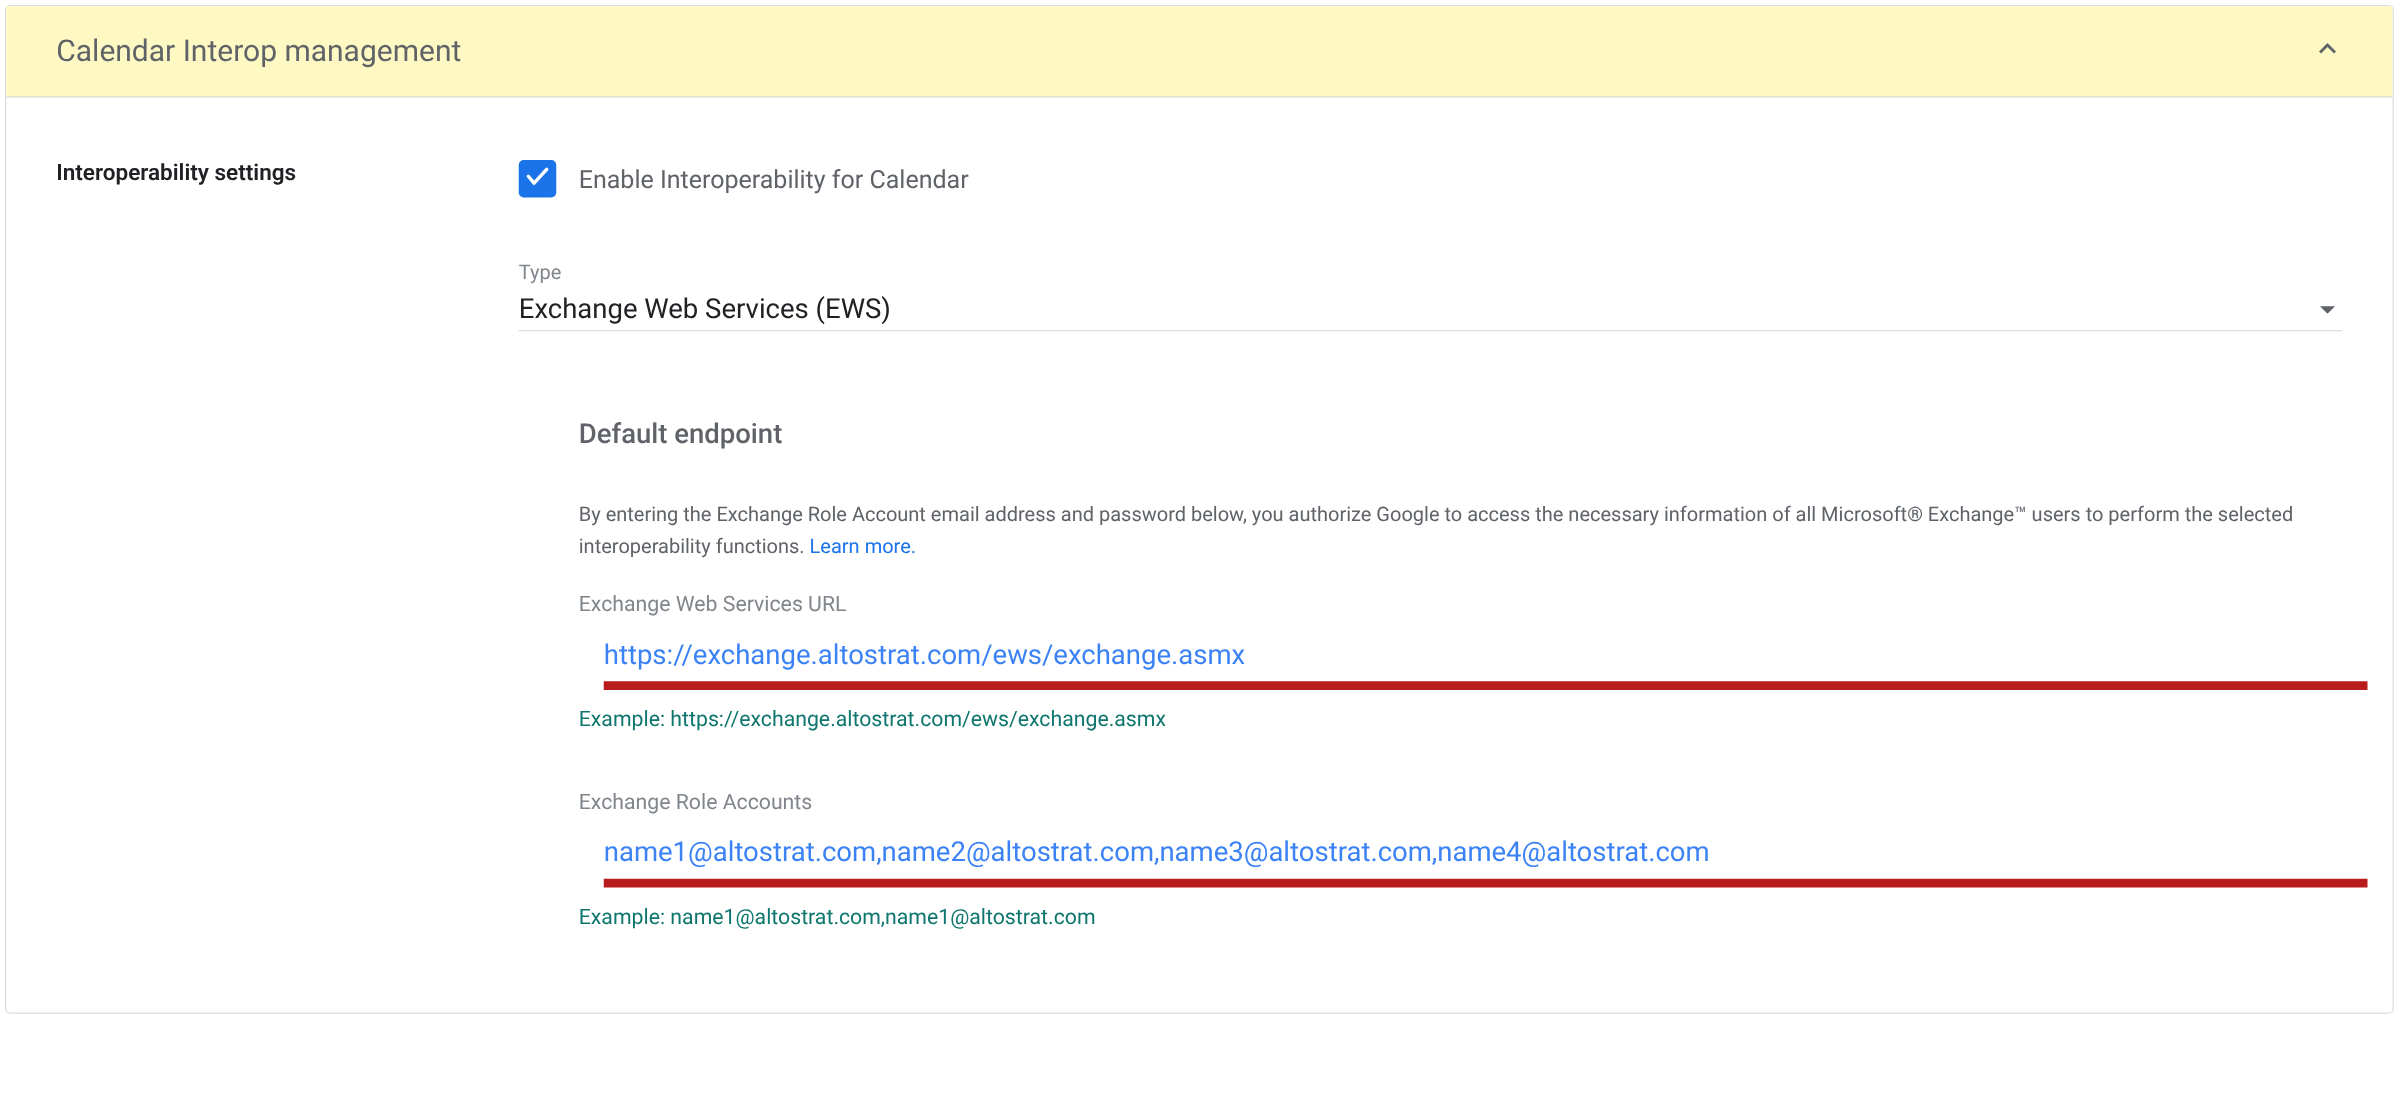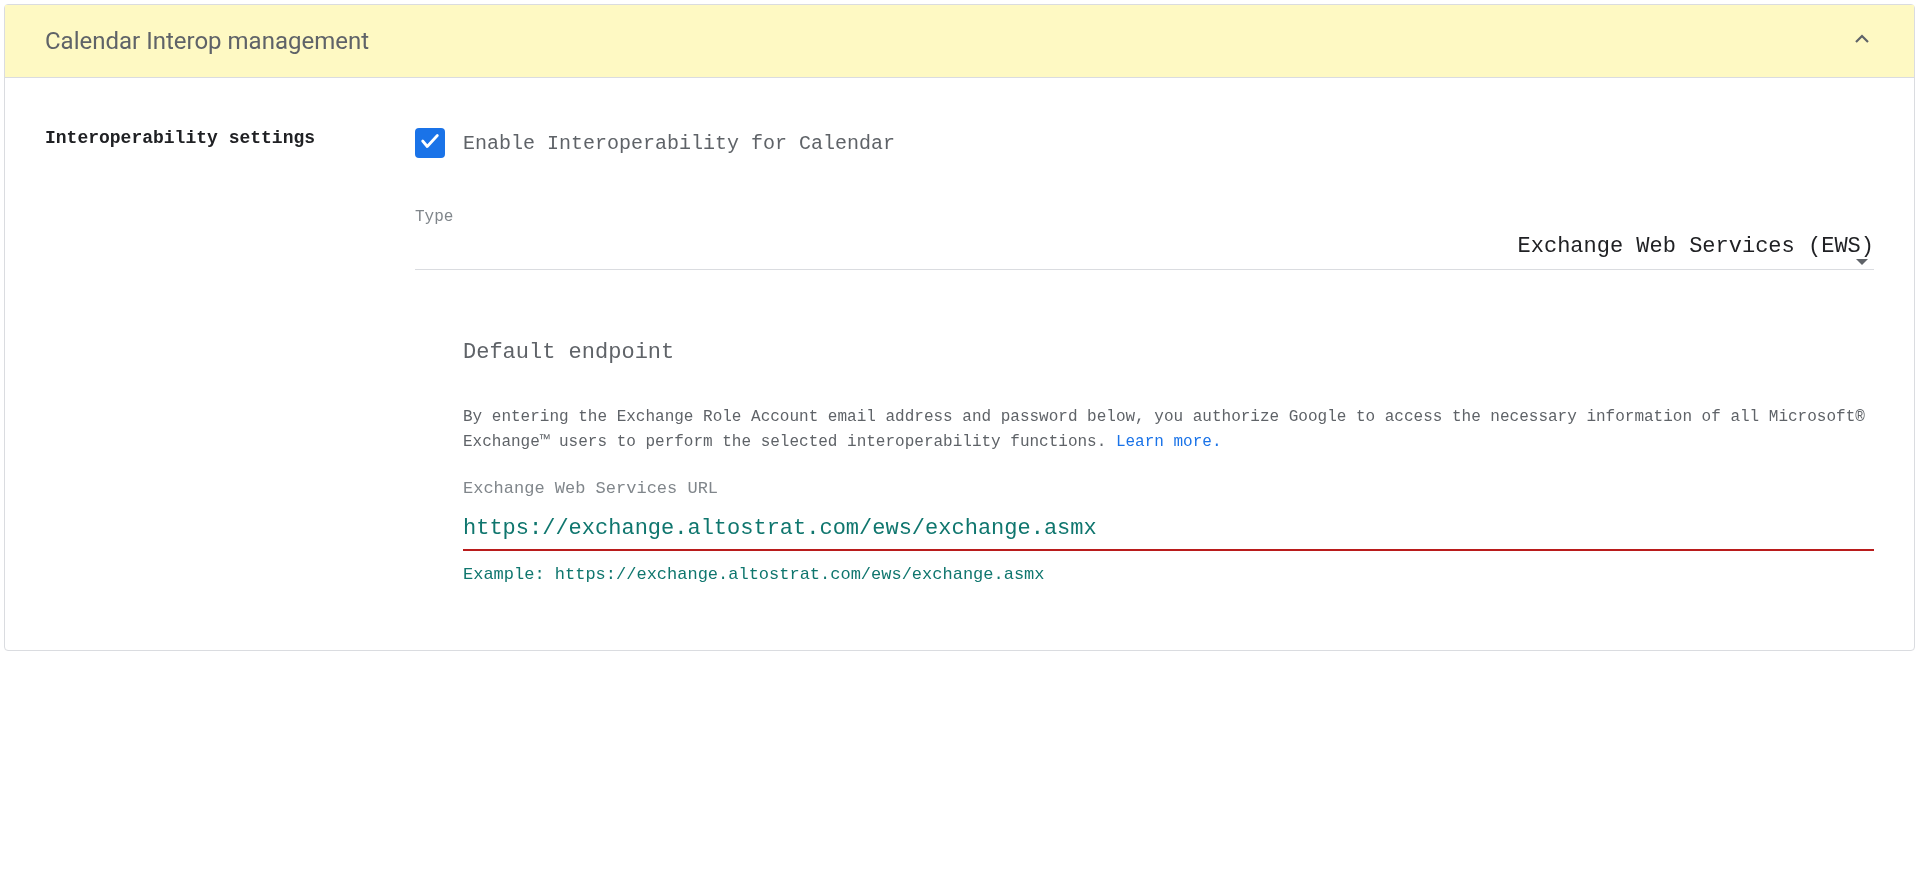--- a/index.html
+++ b/index.html
@@ -33,21 +33,20 @@
     }
     .chevron-up {
       width: 24px;
       height: 24px;
       color: #5f6368;
     }
     .panel-body {
       padding: 50px 40px 20px 40px;
       display: flex;
       gap: 0;
-      font-family: Liberation Mono, monospace;
     }
     .left-col {
       width: 370px;
       flex-shrink: 0;
     }
     .section-title {
       font-size: 18px;
       font-weight: 600;
       color: #202124;
     }
@@ -88,23 +87,22 @@
       color: #80868b;
       margin-bottom: 8px;
       display: block;
     }
     .select-field {
       position: relative;
       border-bottom: 1px solid #dadce0;
       padding-bottom: 4px;
       cursor: pointer;
       display: flex;
-      align-items: flex-end;
+      align-items: center;
       justify-content: space-between;
-      flex-direction: column;
     }
     .select-value {
       font-size: 22px;
       color: #202124;
     }
     .dropdown-arrow {
       width: 0;
       height: 0;
       border-left: 6px solid transparent;
       border-right: 6px solid transparent;
@@ -137,27 +135,28 @@
     }
     .input-label {
       font-size: 17px;
       color: #80868b;
       margin-bottom: 14px;
       display: block;
     }
     .text-input {
       width: 100%;
       border: none;
-      border-bottom: 2px solid #b91c1c;
+      border-bottom: 7px solid #b91c1c;
       font-size: 22px;
-      color: #0f766e;
+      color: #3b82f6;
       padding: 4px 0 8px 0;
       outline: none;
       font-family: inherit;
       background: transparent;
+      margin-left: 20px;
     }
     .input-example {
       font-size: 17px;
       color: #0f766e;
       margin-top: 14px;
     }
   </style>
 </head>
 <body>
 
@@ -204,20 +203,25 @@
         <div class="endpoint-desc">
           <span>By entering the Exchange Role Account email address and password below, you authorize Google to access the necessary information of all Microsoft® Exchange™ users to perform the selected interoperability functions. </span><a class="learn-more"><span>Learn more</span>.</a>
         </div>
 
         <div class="input-block">
           <span class="input-label">Exchange Web Services URL</span>
           <input type="text" class="text-input" value="https://exchange.altostrat.com/ews/exchange.asmx" style="">
           <div class="input-example">Example: https://exchange.altostrat.com/ews/exchange.asmx</div>
         </div>
 
+        <div class="input-block">
+          <span class="input-label">Exchange Role Accounts</span>
+          <input type="text" class="text-input" value="name1@altostrat.com,name2@altostrat.com,name3@altostrat.com,name4@altostrat.com" style="">
+          <div class="input-example">Example: name1@altostrat.com,name1@altostrat.com</div>
+        </div>
 
       </div>
 
     </div>
 
   </div>
 
 </div>
 
 </body></html>

